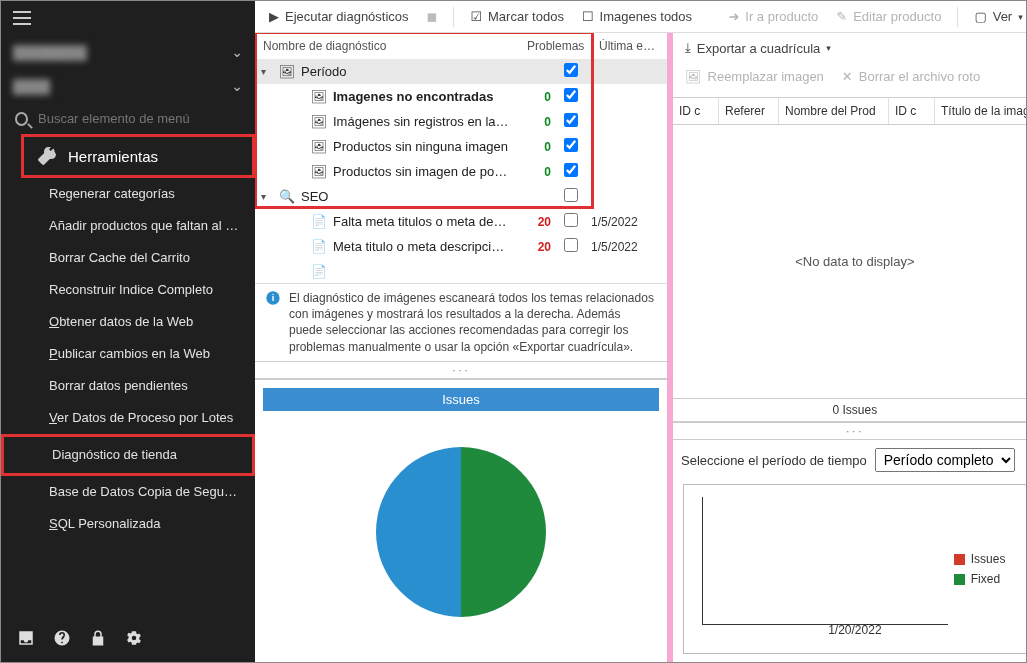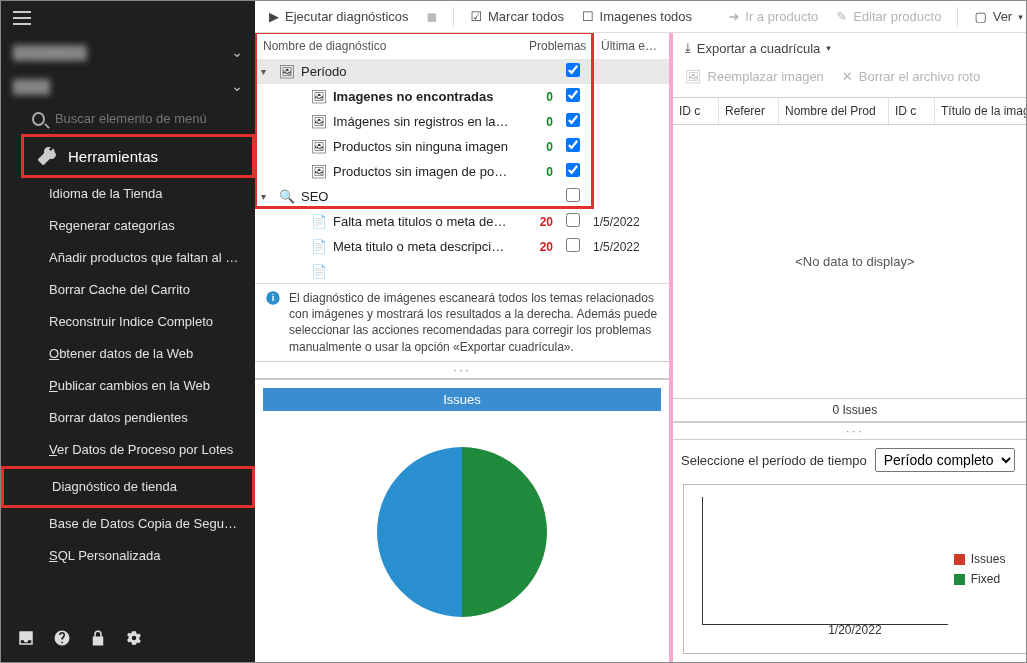--- a/index.html
+++ b/index.html
@@ -4,38 +4,38 @@
 <style>
 * { box-sizing: border-box; margin: 0; padding: 0; font-family: "Segoe UI", Arial, sans-serif; }
 body { width: 1027px; height: 663px; overflow: hidden; background: #fff; display: flex; font-size: 13px; color: #333; border:1px solid #888;}
 .sidebar { width: 254px; background: #1f1f1f; color: #ddd; display: flex; flex-direction: column; }
 .hamburger { padding: 10px 12px; }
 .hamburger-lines { width: 18px; height: 14px; display:flex; flex-direction:column; justify-content:space-between;}
 .hamburger-lines span{display:block;height:2px;background:#ccc;}
 .sb-block { padding: 6px 12px; display:flex; align-items:center; justify-content:space-between; height:34px;}
 .sb-block-blur { filter: blur(3px); color:#888;}
 .chev{color:#bbb;font-size:14px;}
-.search-row { display:flex; align-items:center; padding:8px 14px; gap:10px;margin-left:17px;}
+.search-row { display:flex; align-items:center; padding:8px 14px; gap:10px;}
 .search-row input { background:transparent; border:none; color:#aaa; font-size:13px; outline:none; width:100%;}
 .search-icon{width:14px;height:14px;border:2px solid #aaa;border-radius:50%;position:relative;}
 .search-icon::after{content:"";position:absolute;width:6px;height:2px;background:#aaa;transform:rotate(45deg);left:10px;top:11px;}
 .sb-item { padding:8px 14px 8px 48px; color:#e2e2e2; font-size:13px; cursor:pointer; line-height:16px; white-space:nowrap; overflow:hidden; text-overflow:ellipsis;}
 .sb-header { display:flex; align-items:center; gap:12px; padding:10px 14px; color:#fff; font-size:15px;margin-left:20px;}
 .highlight-red { border:3px solid #e03030; }
 .wrench{width:18px;height:18px;position:relative;}
 .wrench svg{fill:#ccc;}
 .sb-bottom { margin-top:auto; display:flex; gap:18px; padding:12px 16px; align-items:center;}
 .sb-bottom svg{fill:#ddd;}
 .main { flex:1; display:flex; flex-direction:column; }
 .toolbar-top{ display:flex; align-items:center; padding:4px 8px; gap:6px; border-bottom:1px solid #ddd; height:32px;}
 .tbtn{display:flex;align-items:center;gap:6px;padding:2px 6px;color:#444;font-size:13px;cursor:pointer;}
 .tbtn.disabled{color:#b4b4b4;}
 .vsep{width:1px;height:20px;background:#ddd;margin:0 4px;}
 .split-main{flex:1;display:flex;overflow:hidden;}
-.left-col{width:418px;display:flex;flex-direction:column;border-right:4px solid #f9a8d4;}
+.left-col{width:418px;display:flex;flex-direction:column;border-right:6px solid #f9a8d4;}
 .right-col{flex:1;display:flex;flex-direction:column;}
 .diag-panel{position:relative;}
 .diag-outline{position:absolute;border:3px solid #e03030;left:-1px;top:-2px;width:340px;height:178px;pointer-events:none;}
 .diag-head{display:flex;padding:6px 8px;font-size:12px;color:#555;}
 .diag-head .c1{flex:1;}
 .diag-head .c2{width:72px;}
 .diag-head .c3{width:60px;white-space:nowrap;overflow:hidden;text-overflow:ellipsis;}
 .tree-row{display:flex;align-items:center;padding:4px 6px;gap:6px;}
 .tree-row .caret{width:12px;color:#555;font-size:10px;}
 .tree-row .ico{width:16px;height:16px;display:flex;align-items:center;justify-content:center;}
@@ -99,21 +99,20 @@
     <input placeholder="Buscar elemento de menú" style="">
   </div>
   <div class="sb-header highlight-red">
     <span class="wrench">
       <svg viewBox="0 0 24 24">
           <path d="M22 6c0-1.5-.6-2.9-1.6-3.9l-3.3 3.3-2.5-2.5 3.3-3.3C16.9.6 15.5 0 14 0c-3.3 0-6 2.7-6 6 0 .7.1 1.3.3 1.9L.6 15.6c-.8.8-.8 2 0 2.8l5 5c.8.8 2 .8 2.8 0l7.7-7.7c.6.2 1.2.3 1.9.3 3.3 0 6-2.7 6-6z"></path>
         </svg>
     </span>
     <span>Herramientas</span>
   </div>
-  <div class="sb-item">Idioma de la Tienda</div>
   <div class="sb-item">Regenerar categorías</div>
   <div class="sb-item">Añadir productos que faltan al ín…</div>
   <div class="sb-item">Borrar Cache del Carrito</div>
   <div class="sb-item">Reconstruir Indice Completo</div>
   <div class="sb-item underline-first">Obtener datos de la Web</div>
   <div class="sb-item underline-first">Publicar cambios en la Web</div>
   <div class="sb-item">Borrar datos pendientes</div>
   <div class="sb-item underline-first">Ver Datos de Proceso por Lotes</div>
   <div class="sb-item highlight-red" style="padding-top:10px;padding-bottom:10px">Diagnóstico de tienda</div>
   <div class="sb-item">Base de Datos Copia de Seguridad…</div>

